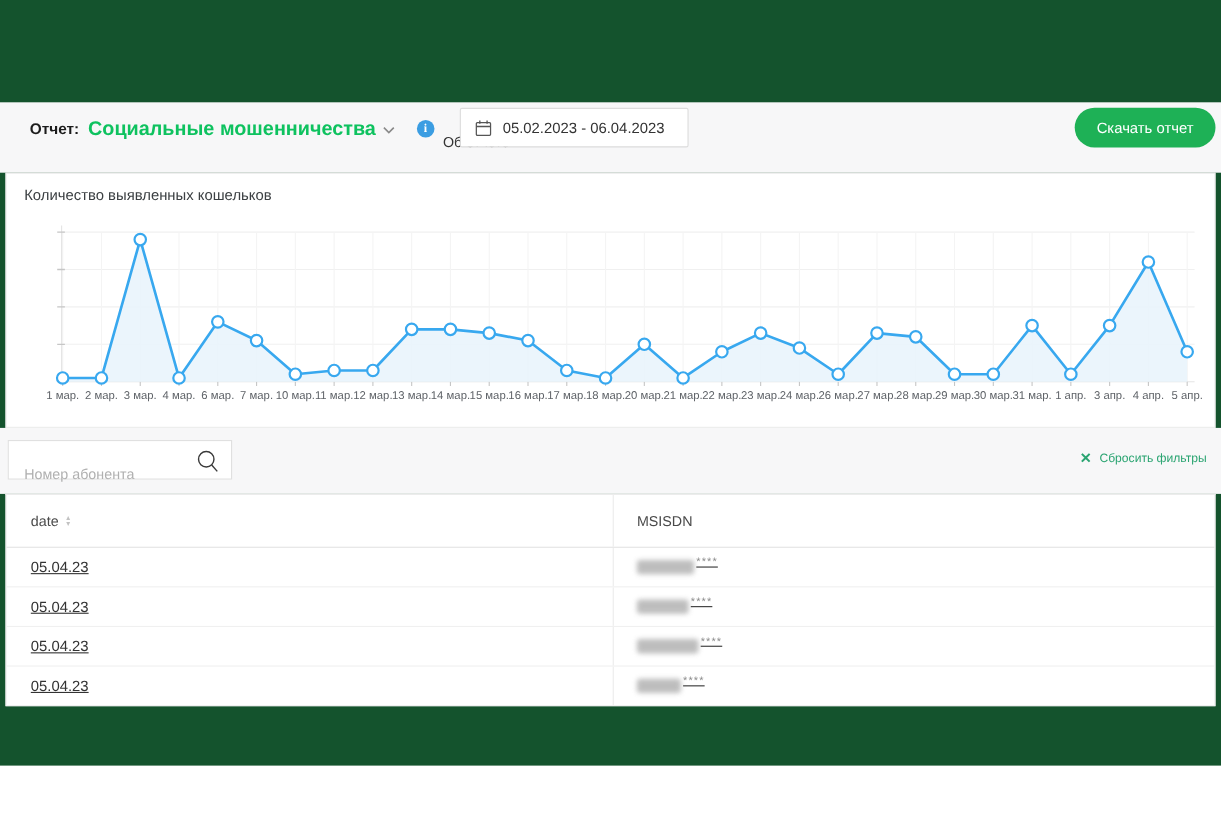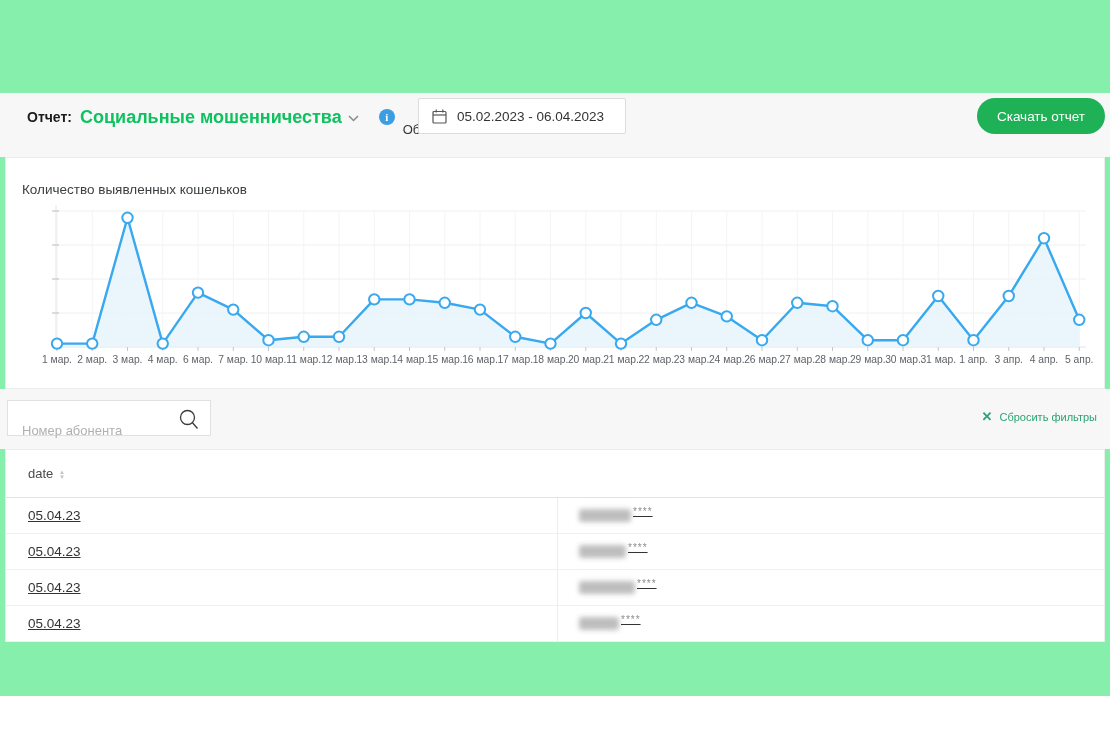--- a/index.html
+++ b/index.html
@@ -1,18 +1,18 @@
 <!DOCTYPE html>
 <html style="--green: #0ec25f; --btn-green: #1eb156; --link-green: #2aa471; --info-blue: #3b9de2;"><head>
 <meta charset="utf-8">
 <style>
   * { margin:0; padding:0; box-sizing:border-box; }
   html,body { width:1110px; height:740px; background:#fff; overflow:hidden;
               font-family:"Liberation Sans", sans-serif; }
-  .page { position:relative; width:1110px; height:696px; background:#86efac; }
+  .page { position:relative; width:1110px; height:696px; background:#14532d; }
 
   
   .topbar { position:absolute; left:0; top:93px; width:1110px; height:64px; background:#f7f7f8; }
   .report-group { position:absolute; left:27px; top:12px; height:24px; display:flex; align-items:center; }
   .report-label { font-size:14px; font-weight:bold; color:#1c1c1c; margin-right:8px; }
   .report-dd { display:flex; align-items:center; cursor:pointer; }
   .report-value { font-size:18px; font-weight:bold; color:var(--green,#0ec25f); }
   .chev { margin-left:6px; margin-top:2px; }
   .info-group { display:flex; align-items:center; margin-left:20px; }
   .info-icon { width:16px; height:16px; border-radius:50%; background:var(--info-blue,#3b9de2);
@@ -26,21 +26,21 @@
   .date-text { font-size:13.5px; color:#333; margin-left:10px; }
 
   .download-btn { position:absolute; right:5px; top:5px; height:36px; padding:0 20px;
                   border:none; border-radius:18px; background:var(--btn-green,#1eb156);
                   color:#fff; font-size:13.5px; font-family:"Liberation Sans", sans-serif;
                   cursor:pointer; }
 
   
   .chart-panel { position:absolute; left:5px; top:157px; width:1100px; height:232px;
                  background:#fff; border:1px solid #ececec; }
-  .chart-title { position:absolute; left:16px; top:24px; font-size:13.5px; color:#3c4043; }
+  .chart-title { position:absolute; left:16px; top:12px; font-size:13.5px; color:#3c4043; }
   #chart-svg { position:absolute; left:0; top:0; }
 
   
   .filter-bar { position:absolute; left:0; top:389px; width:1110px; height:60px; background:#f7f7f8; }
   .search-box { position:absolute; left:7px; top:11px; width:204px; height:36px; background:#fff;
                 border:1px solid #e0e0e0; }
   .search-box input { position:absolute; left:0; top:12px; width:170px; height:34px; border:none;
                       outline:none; padding-left:14px; font-size:13px; color:#333;
                       font-family:"Liberation Sans", sans-serif; background:transparent; }
   .search-box input::placeholder { color:#b0b0b0; }
@@ -256,20 +256,23 @@
 
   <div class="table">
     <div class="thead">
       <div class="th date-col">
         <span>date</span>
         <span class="sort-icon">
           <span>▴</span>
           <span>▾</span>
         </span>
       </div>
+      <div class="th msisdn-col">
+        <span>MSISDN</span>
+      </div>
     </div>
     <div id="table-body">
         <div class="trow">
           <div class="td date-col">05.04.23</div>
           <div class="td msisdn-col">
             <span class="blur-blob"></span>
             <span class="stars">****</span>
           </div>
         </div>
         <div class="trow">

